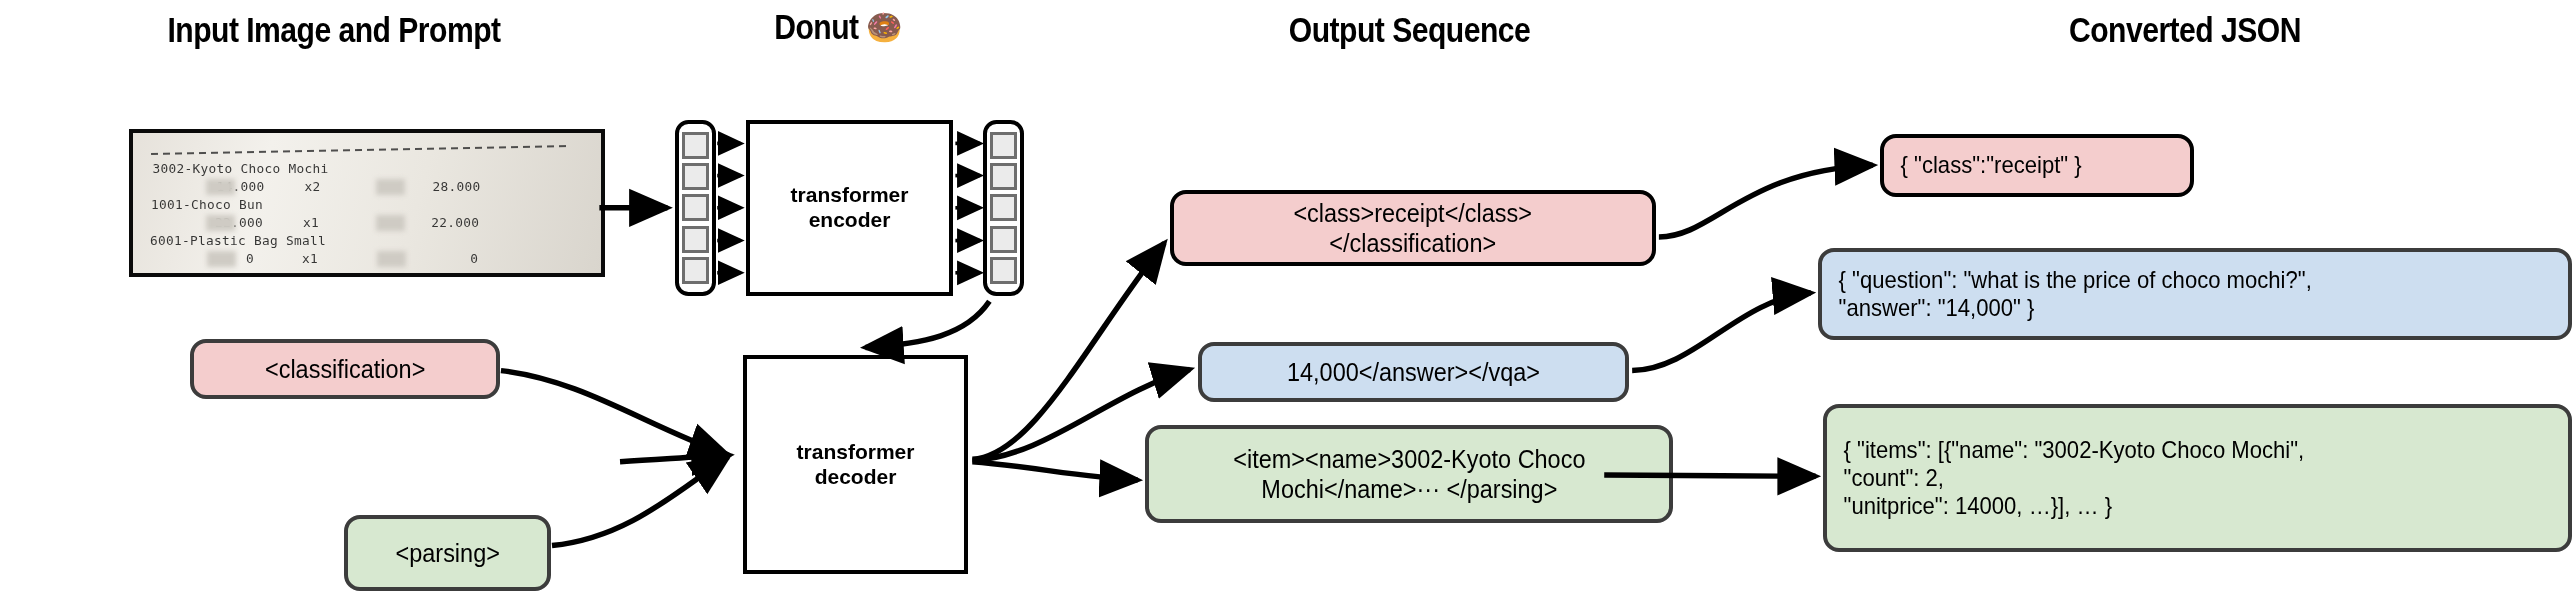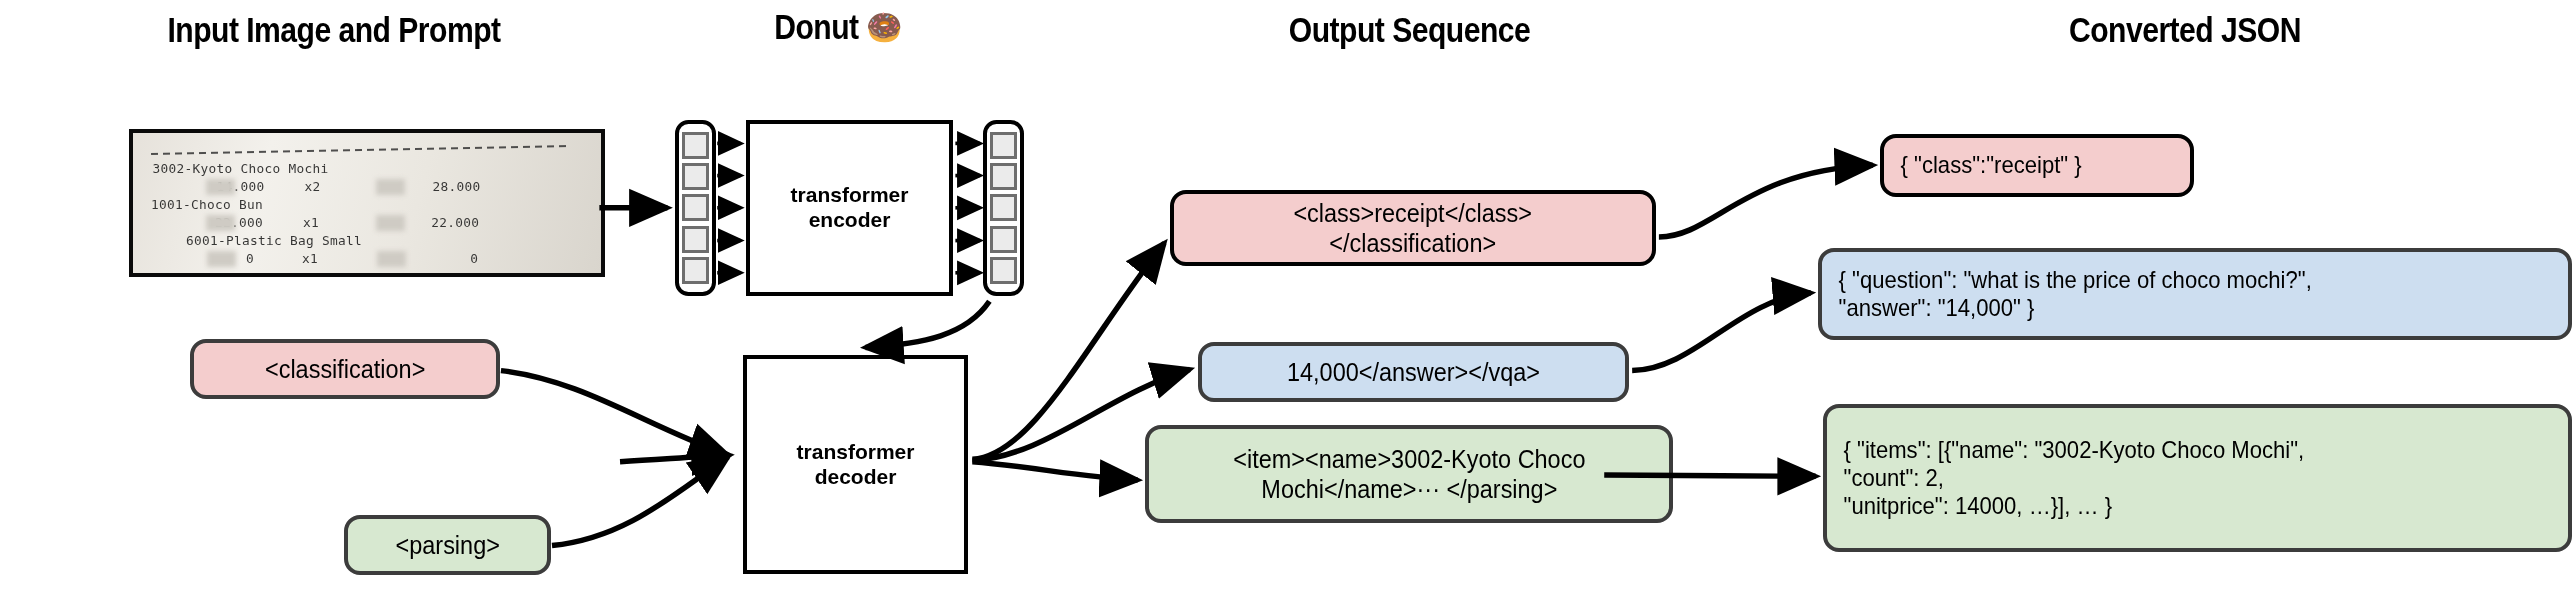--- a/index.html
+++ b/index.html
@@ -133,21 +133,21 @@
   <div class="col-title" style="left:1799px;top:9.7px;width:772px;">Converted JSON</div>
 
   <div class="receipt" style="left:129px;top:129px;width:468px;height:140px;">
     <div class="receipt-inner"></div>
     <div class="r-dash" style="left:18px;top:16px;width:419px;transform:rotate(-1.1deg);"></div>
 
     <div class="r-line" style="left:19.4px;top:28px;">3002-Kyoto Choco Mochi</div>
     <div class="r-line" style="left:19.4px;top:46px;">        14.000     x2              28.000</div>
     <div class="r-line" style="left:18px;top:64px;text-align:right;">1001-Choco Bun</div>
     <div class="r-line" style="left:18px;top:82px;">        22.000     x1              22.000</div>
-    <div class="r-line" style="left:17px;top:100px;margin-left:36px;">6001-Plastic Bag Small</div>
+    <div class="r-line" style="left:17px;top:100px;">6001-Plastic Bag Small</div>
     <div class="r-line" style="left:17px;top:118px;">            0      x1                   0</div>
 
     <div class="r-blur" style="left:73px;top:46px;width:29px;height:16px;"></div>
     <div class="r-blur" style="left:73px;top:82px;width:29px;height:16px;"></div>
     <div class="r-blur" style="left:74px;top:118px;width:29px;height:16px;"></div>
     <div class="r-blur" style="left:243px;top:46px;width:29px;height:16px;"></div>
     <div class="r-blur" style="left:243px;top:82px;width:29px;height:16px;"></div>
     <div class="r-blur" style="left:244px;top:118px;width:29px;height:16px;"></div>
   </div>
 
@@ -175,21 +175,21 @@
   <div class="node hard-box" style="left:743px;top:355px;width:225px;height:219px;">
     <span>transformer
 decoder</span>
   </div>
 
   <div class="node pill grey-edge pink" style="left:190px;top:339px;width:310px;height:60px;">
     <span class="tok-text">&lt;classification&gt;</span>
   </div>
 
 
-  <div class="node pill grey-edge green" style="left:344px;top:515px;width:207px;height:60px;">
+  <div class="node pill grey-edge green" style="left:344px;top:515px;width:207px;height:76px;">
     <span class="tok-text">&lt;parsing&gt;</span>
   </div>
 
   <div class="node pill black-edge pink" style="left:1170px;top:190px;width:486px;height:76px;">
     <span class="tok-text">&lt;class&gt;receipt&lt;/class&gt;
 &lt;/classification&gt;</span>
   </div>
 
   <div class="node pill grey-edge blue" style="left:1198px;top:342px;width:431px;height:60px;">
     <span class="tok-text">14,000&lt;/answer&gt;&lt;/vqa&gt;</span>

